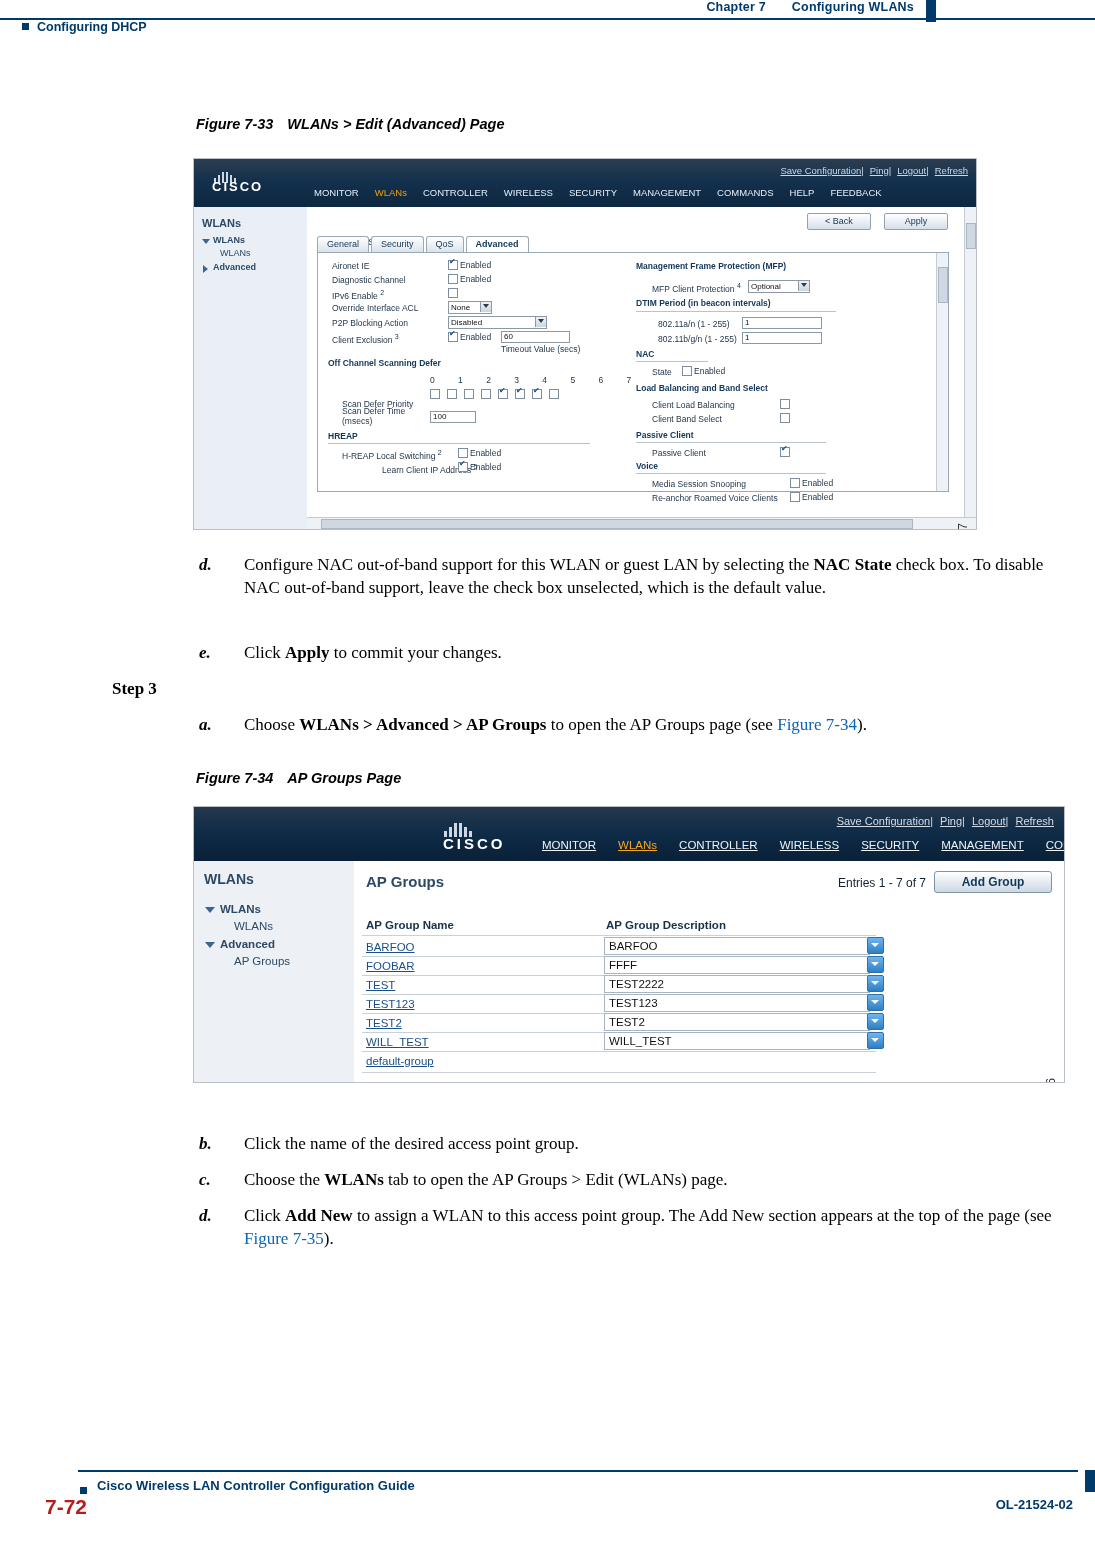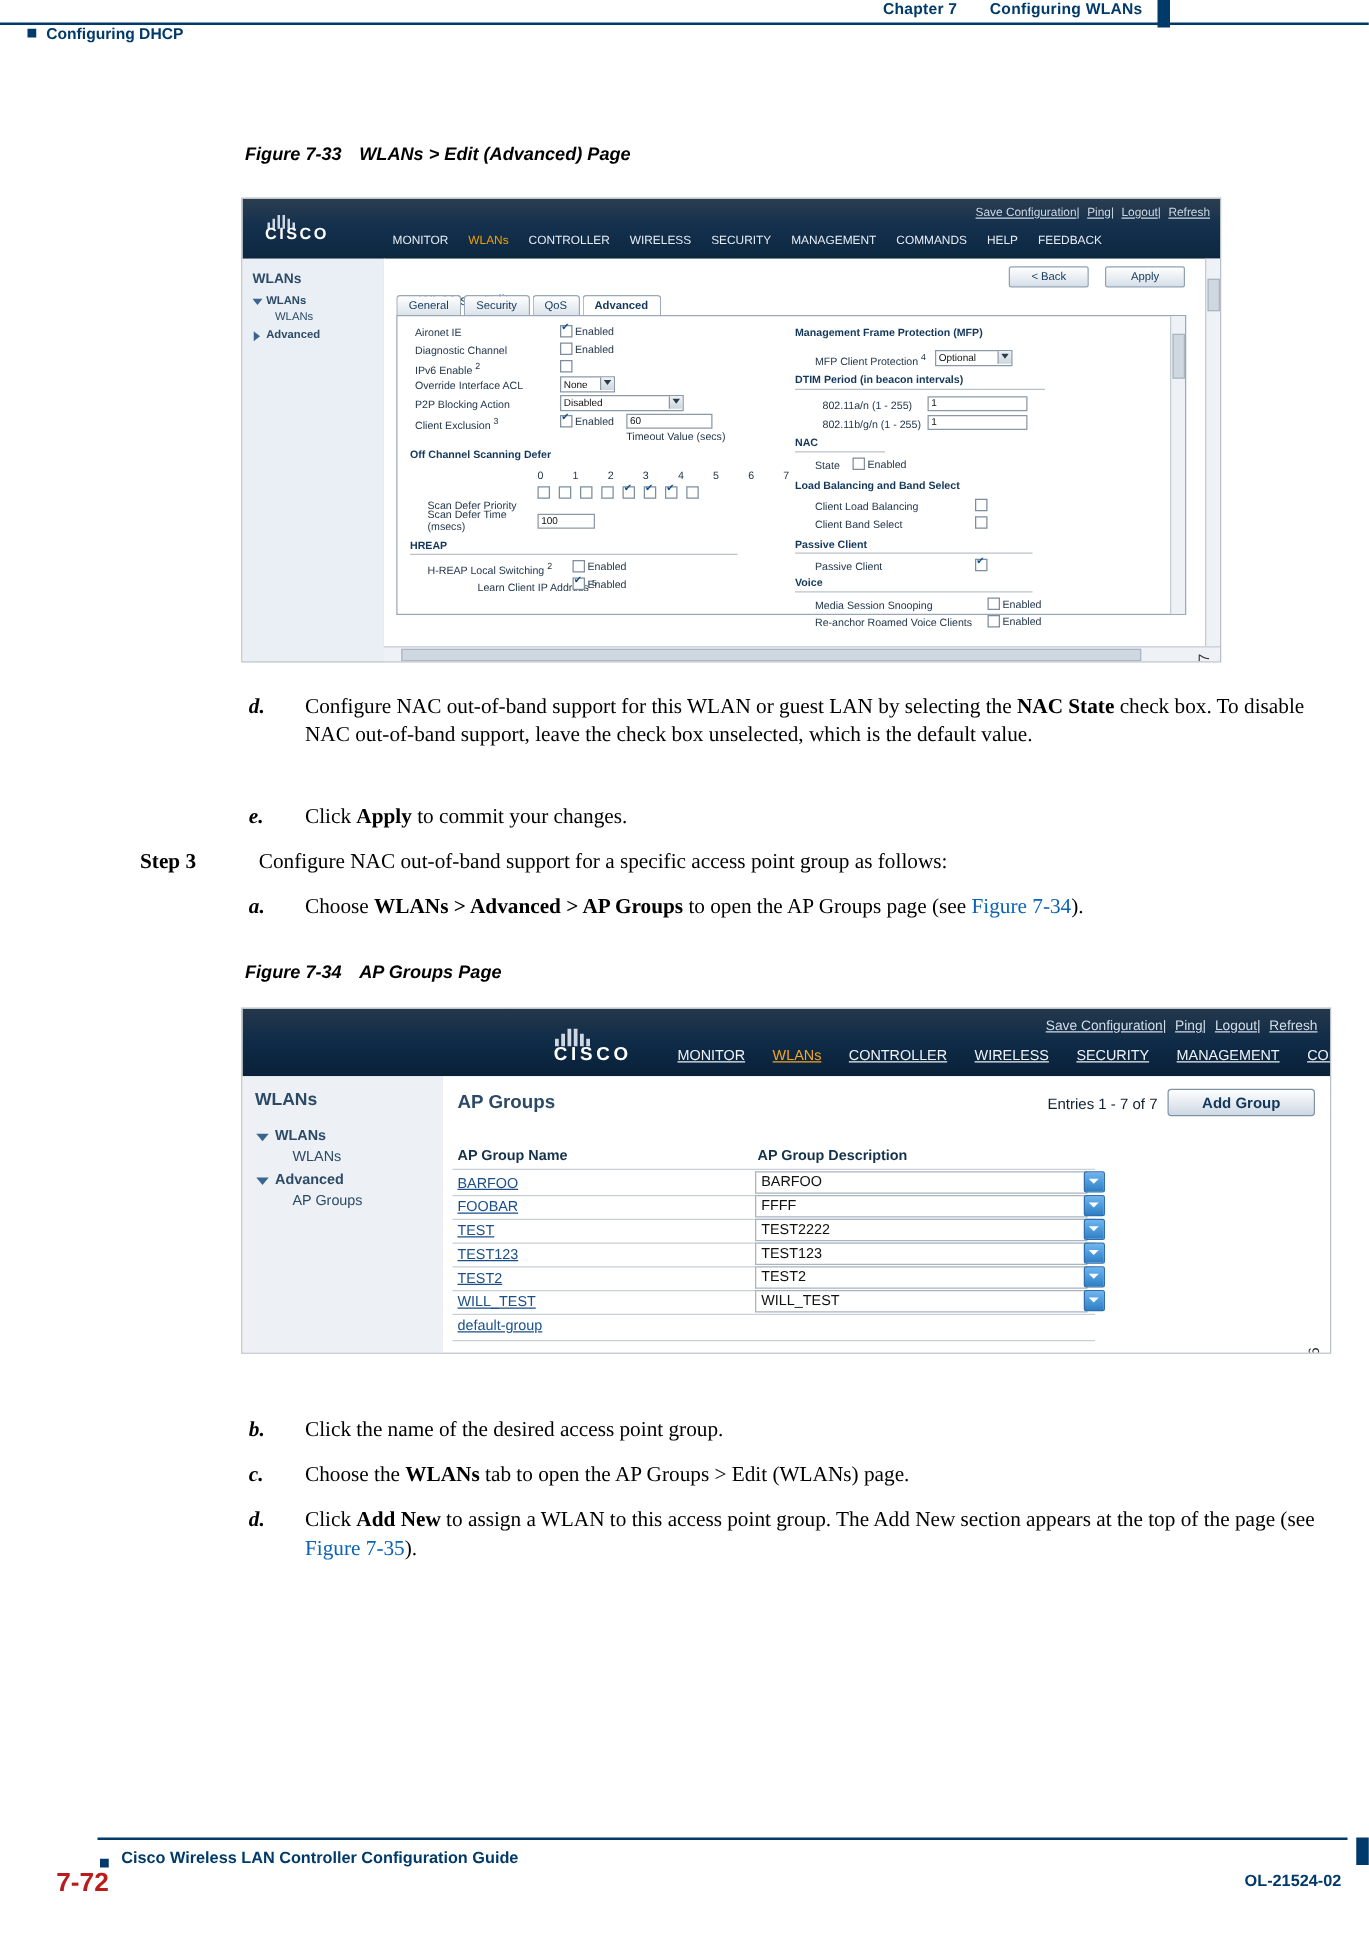--- a/index.html
+++ b/index.html
@@ -393,21 +393,20 @@
   <span class="txt"><span>Configure NAC out-of-band support for this WLAN or guest LAN by selecting the </span><span class="b">NAC State</span><span> check box. To disable NAC out-of-band support, leave the check box unselected, which is the default value.</span></span>
 </div>
 
 <div class="para" style="left:199px; top:641px; width:870px;">
   <span class="lbl">e.</span>
   <span class="txt"><span>Click </span><span class="b">Apply</span><span> to commit your changes.</span></span>
 </div>
 
 <div class="step" style="left:112px; top:677px; width:950px;">
   <span class="slbl">Step 3</span>
-  <span class="stxt">Configure NAC out-of-band support for a specific access point group as follows:</span>
 </div>
 
 <div class="para" style="left:199px; top:713px; width:870px;">
   <span class="lbl">a.</span>
   <span class="txt"><span>Choose </span><span class="b">WLANs &gt; Advanced &gt; AP Groups</span><span> to open the AP Groups page (see </span><span class="xref">Figure 7-34</span><span>).</span></span>
 </div>
 
 <div class="fig-title" style="left:196px; top:770px;">
   <span class="num">Figure 7-34</span><span>AP Groups Page</span>
 </div>

